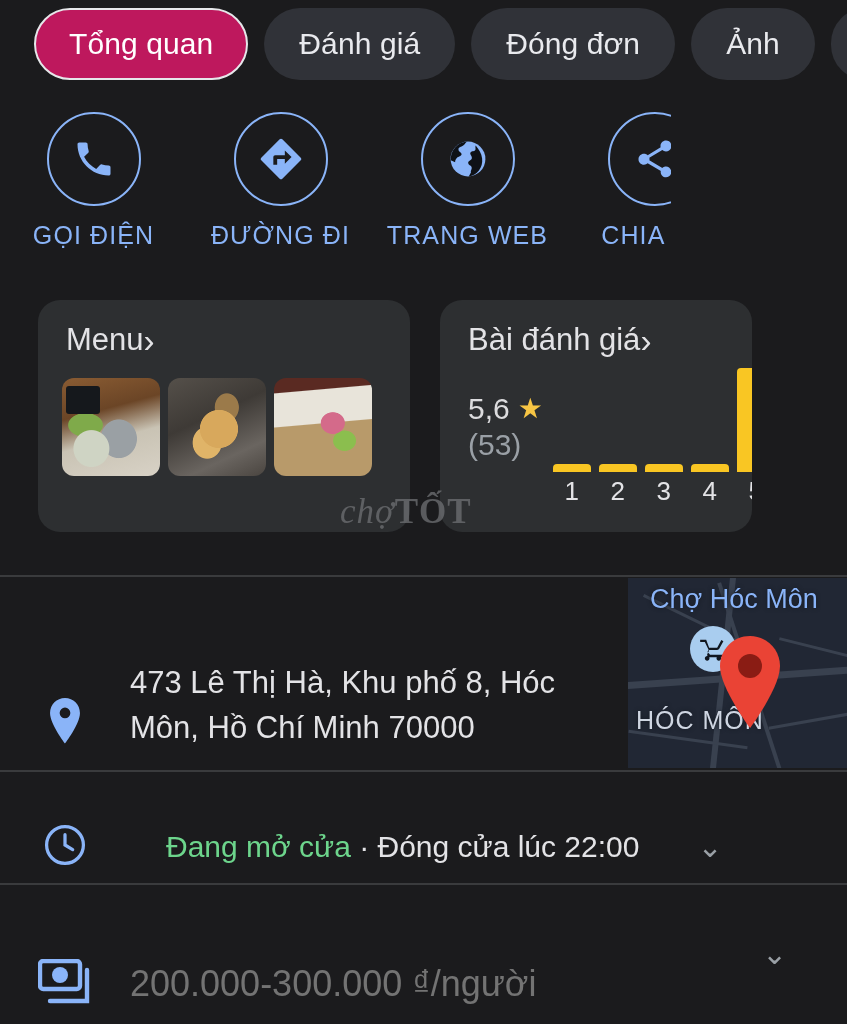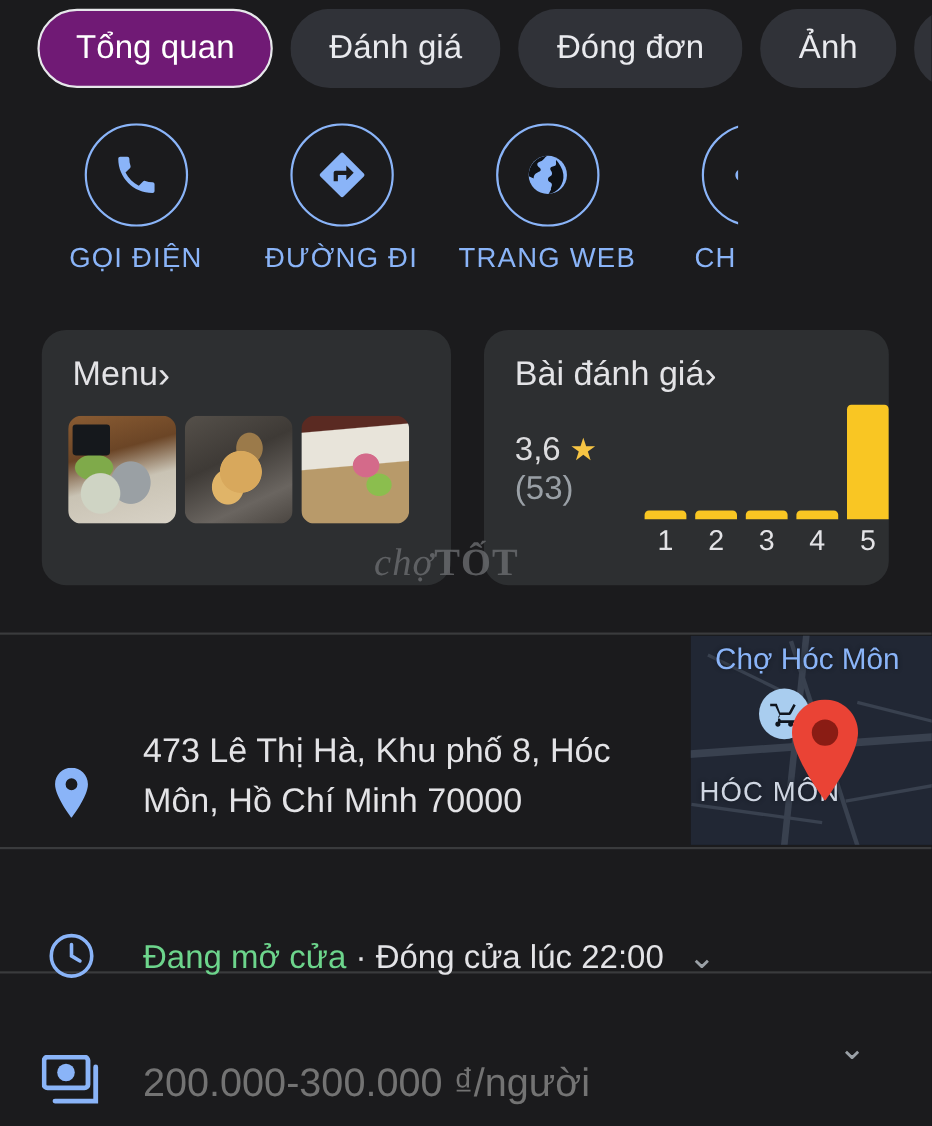--- a/index.html
+++ b/index.html
@@ -17,26 +17,26 @@
     display: flex; align-items: center; gap: 16px;
     padding-left: 34px; overflow: hidden;
   }
   .tab {
     flex: 0 0 auto; height: 72px; border-radius: 36px;
     display: flex; align-items: center; justify-content: center;
     padding: 0 33px; background: #303238; color: #e9eaee;
     font-size: 30px; letter-spacing: .1px; white-space: nowrap;
     border: 2px solid transparent;
   }
-  .tab.active { background: #701a75; border: 2px solid #e6e7ea; color: #ffffff; }
+  .tab.active { background: #be185d; border: 2px solid #e6e7ea; color: #ffffff; }
 
   
   .actions-row {
     position: absolute; top: 112px; left: 0; width: 671px; height: 165px;
-    display: flex; align-items: flex-start; padding-left: 30px; overflow: hidden;
+    display: flex; align-items: flex-start; overflow: hidden;
   }
   .action {
     flex: 0 0 auto; width: 187px;
     display: flex; flex-direction: column; align-items: center;
   }
   .action .ring {
     width: 94px; height: 94px; border-radius: 50%;
     border: 2px solid #8ab4f8;
     display: flex; align-items: center; justify-content: center;
   }
@@ -44,21 +44,21 @@
     margin-top: 15px; color: #8ab4f8; font-size: 25px;
     letter-spacing: 1.1px; white-space: nowrap;
   }
 
   
   .cards-row { position: absolute; top: 300px; left: 0; width: 847px; height: 232px; }
   .card {
     position: absolute; top: 0; background: #2d2f31; border-radius: 22px; overflow: hidden;
   }
   #card-menu   { left: 38px;  width: 372px; height: 232px; }
-  #card-review { left: 440px; width: 368px; height: 232px; }
+  #card-review { left: 440px; width: 312px; height: 232px; }
   .card-head {
     display: flex; align-items: center; justify-content: flex-start;
     padding: 22px 26px 0 28px;
   }
   .card-title { color: #e3e3e6; font-size: 31px; }
   .chev-right { color: #e3e3e6; font-size: 33px; line-height: 1; font-weight: 300; }
 
   .thumbs { display: flex; gap: 8px; padding: 20px 0 0 24px; }
   .thumb { width: 98px; height: 98px; border-radius: 12px; overflow: hidden; position: relative; }
   .t1 { background:
@@ -98,21 +98,21 @@
   .watermark b { font-style: normal; font-weight: 700; }
 
   
   .divider { position: absolute; left: 0; width: 847px; height: 2px; background: #3a3b3d; }
   .info-row { position: absolute; left: 0; width: 847px; display: flex; align-items: flex-end; }
   .ic-wrap { width: 130px; display: flex; justify-content: center; padding-top: 2px; }
 
   #row-address { top: 600px; height: 150px; }
   .addr-text { color: #e3e3e6; font-size: 31px; line-height: 45px; max-width: 470px; }
 
-  #row-hours { top: 822px; height: 70px; }
+  #row-hours { top: 798px; height: 70px; gap: 36px; }
   .hours-text { color: #e3e3e6; font-size: 30px; line-height: 42px; }
   .open-now { color: #6dd58c; }
   .chev-down { color: #9aa0a6; font-size: 30px; line-height: 42px; font-weight: 300; }
 
   #row-price { top: 905px; height: 100px; }
   .price-main { color: #737373; font-size: 36px; line-height: 42px; }
   .price-sub { color: #9aa0a6; font-size: 25px; line-height: 38px; margin-top: 2px; }
 
   
   #map-thumb {
@@ -223,21 +223,21 @@
     </div>
 
     <div class="card" id="card-review">
       <div class="card-head">
         <span class="card-title">Bài đánh giá</span>
         <span class="chev-right">›</span>
       </div>
       <div class="rev-body">
         <div class="rev-left">
           <div class="rv-score">
-            <span class="rv-num">3,6</span>
+            <span class="rv-num">5,6</span>
             <span class="rv-star">★</span>
           </div>
           <div class="rv-count">(53)</div>
         </div>
         <div class="hist" id="rating-histogram">
             <div class="hcol">
               <div class="hbar" style="height: 8px; background: rgb(249, 198, 35);"></div>
               <div class="hlbl">1</div>
             </div>
             <div class="hcol">

